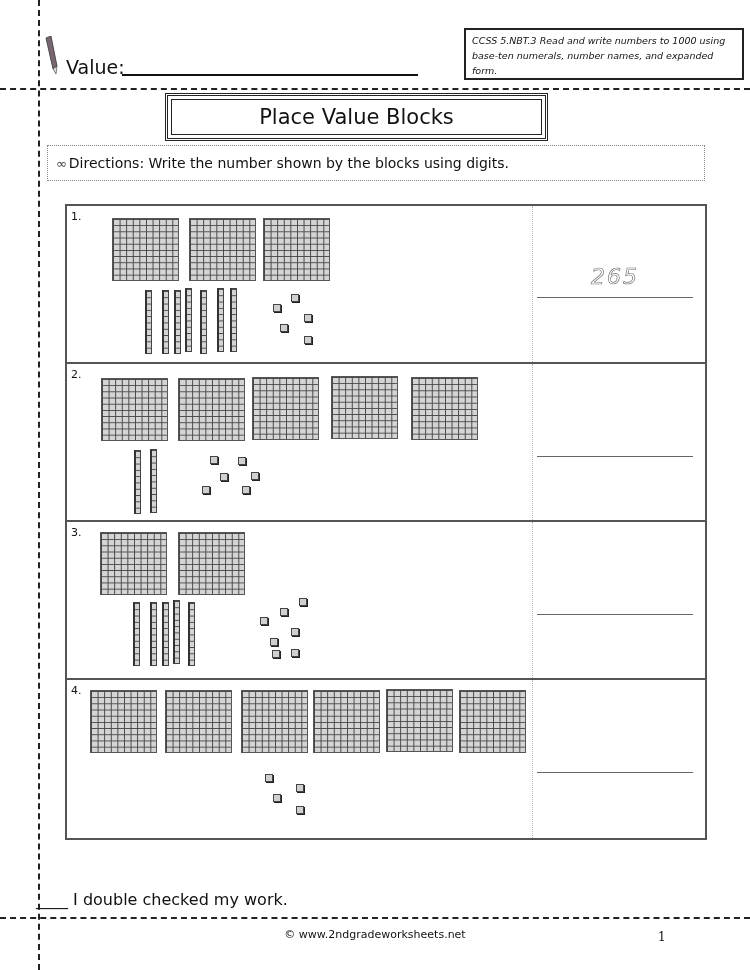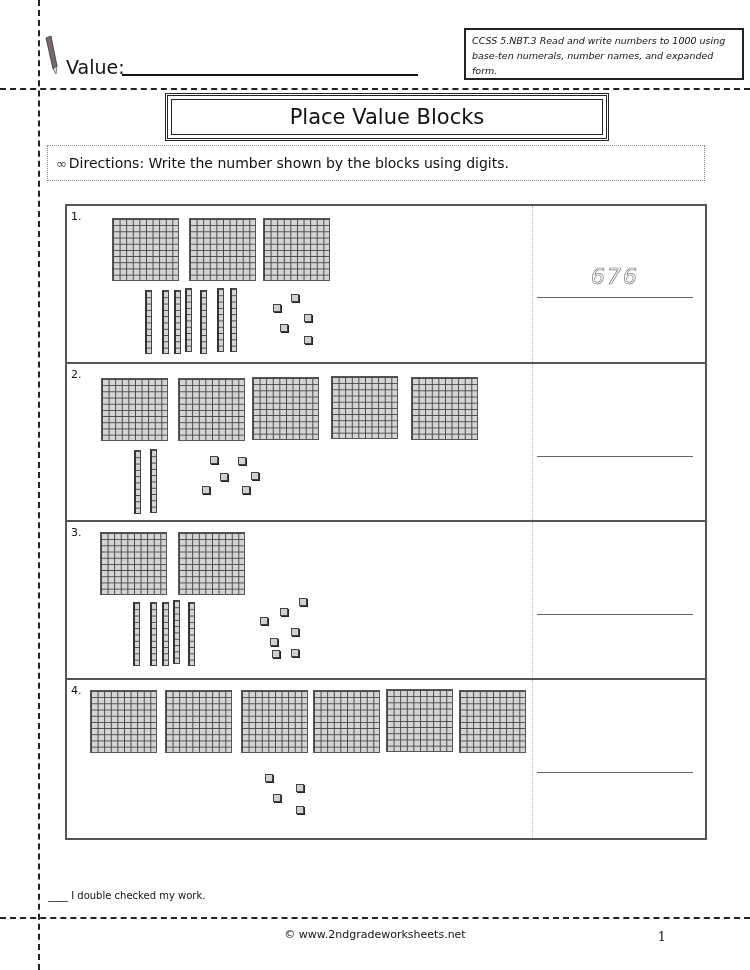--- a/index.html
+++ b/index.html
@@ -9,21 +9,21 @@
   
   .hguide { position: absolute; left: 0; width: 750px; height: 0; border-top: 2px dashed #222; }
   .vguide { position: absolute; top: 0; height: 970px; width: 0; border-left: 2px dashed #222; }
 
   .pencil { left: 44px; top: 36px; width: 14px; height: 40px; }
   .name-label { left: 66px; top: 56px; font-size: 19px; }
   .name-line { left: 122px; top: 74px; width: 296px; border-bottom: 2px solid #111; }
 
   .ccss { left: 464px; top: 28px; width: 280px; height: 52px; border: 2px solid #222; box-sizing: border-box; padding: 3px 6px; font-size: 9.5px; line-height: 15px; font-style: italic; }
 
-  .title-box { left: 165px; top: 93px; width: 444px; height: 48px; border: 3px double #222; box-sizing: border-box; display: flex; align-items: center; justify-content: center; outline: 1px solid #222; outline-offset: -7px; }
+  .title-box { left: 165px; top: 93px; width: 383px; height: 48px; border: 3px double #222; box-sizing: border-box; display: flex; align-items: center; justify-content: center; outline: 1px solid #222; outline-offset: -7px; }
   .title-text { font-size: 21px; }
 
   .dir-box { left: 47px; top: 145px; width: 658px; height: 36px; border: 1px dotted #888; box-sizing: border-box; display: flex; align-items: center; padding-left: 8px; font-size: 14px; }
   .glasses { font-size: 13px; margin-right: 2px; color: #444; }
 
   .table { left: 65px; top: 204px; width: 642px; height: 636px; border: 2px solid #555; box-sizing: border-box; }
   .row { position: absolute; left: 0; width: 638px; border-bottom: 2px solid #555; box-sizing: border-box; }
   .row:last-child { border-bottom: none; }
   .row-num { position: absolute; left: 4px; top: 4px; font-size: 11px; }
   .vsep { position: absolute; left: 465px; top: 0; bottom: 0; border-left: 1px dotted #bbb; }
@@ -36,21 +36,21 @@
       linear-gradient(to right, #444 1px, transparent 1px),
       linear-gradient(to bottom, #444 1px, transparent 1px);
     background-size: 6.6px 6.2px; }
   .ten { position: absolute; width: 7px; height: 64px; border: 1px solid #444; box-sizing: border-box;
     background-color: #d4d4d4;
     background-image: linear-gradient(to bottom, #444 1px, transparent 1px);
     background-size: 7px 6.3px;
     border-left: 2px solid #333; }
   .one { position: absolute; width: 8px; height: 8px; border: 1px solid #444; background: #d0d0d0; box-shadow: 1px 1px 0 #222; box-sizing: border-box; }
 
-  .double-check { left: 48px; top: 890px; font-size: 10px; }
+  .double-check { left: 36px; top: 890px; font-size: 16px; }
   .footer { left: 0; width: 750px; top: 928px; text-align: center; font-size: 11px; }
   .page-num { left: 658px; top: 930px; font-size: 12px; font-family: "DejaVu Serif", serif; }
 </style>
 </head>
 <body>
 
 <div class="hguide" style="top:88px;"></div>
 <div class="hguide" style="top:917px;"></div>
 <div class="vguide" style="left:38px;"></div>
 
@@ -85,21 +85,21 @@
     <div class="ten" style="left:118px;top:82px;"></div>
     <div class="ten" style="left:133px;top:84px;"></div>
     <div class="ten" style="left:150px;top:82px;"></div>
     <div class="ten" style="left:163px;top:82px;"></div>
     <div class="one" style="left:224px;top:88px;"></div>
     <div class="one" style="left:206px;top:98px;"></div>
     <div class="one" style="left:237px;top:108px;"></div>
     <div class="one" style="left:213px;top:118px;"></div>
     <div class="one" style="left:237px;top:130px;"></div>
     <div class="vsep"></div>
-    <div class="ans-trace" style="top:58px;">676</div>
+    <div class="ans-trace" style="top:58px;">265</div>
     <div class="ans-line" style="top:91px;"></div>
   </div>
 
   <div class="row" style="top:158px;height:158px;">
     <span class="row-num">2.</span>
     <div class="hundred" style="left:34px;top:14px;"></div>
     <div class="hundred" style="left:111px;top:14px;"></div>
     <div class="hundred" style="left:185px;top:13px;"></div>
     <div class="hundred" style="left:264px;top:12px;"></div>
     <div class="hundred" style="left:344px;top:13px;"></div>

